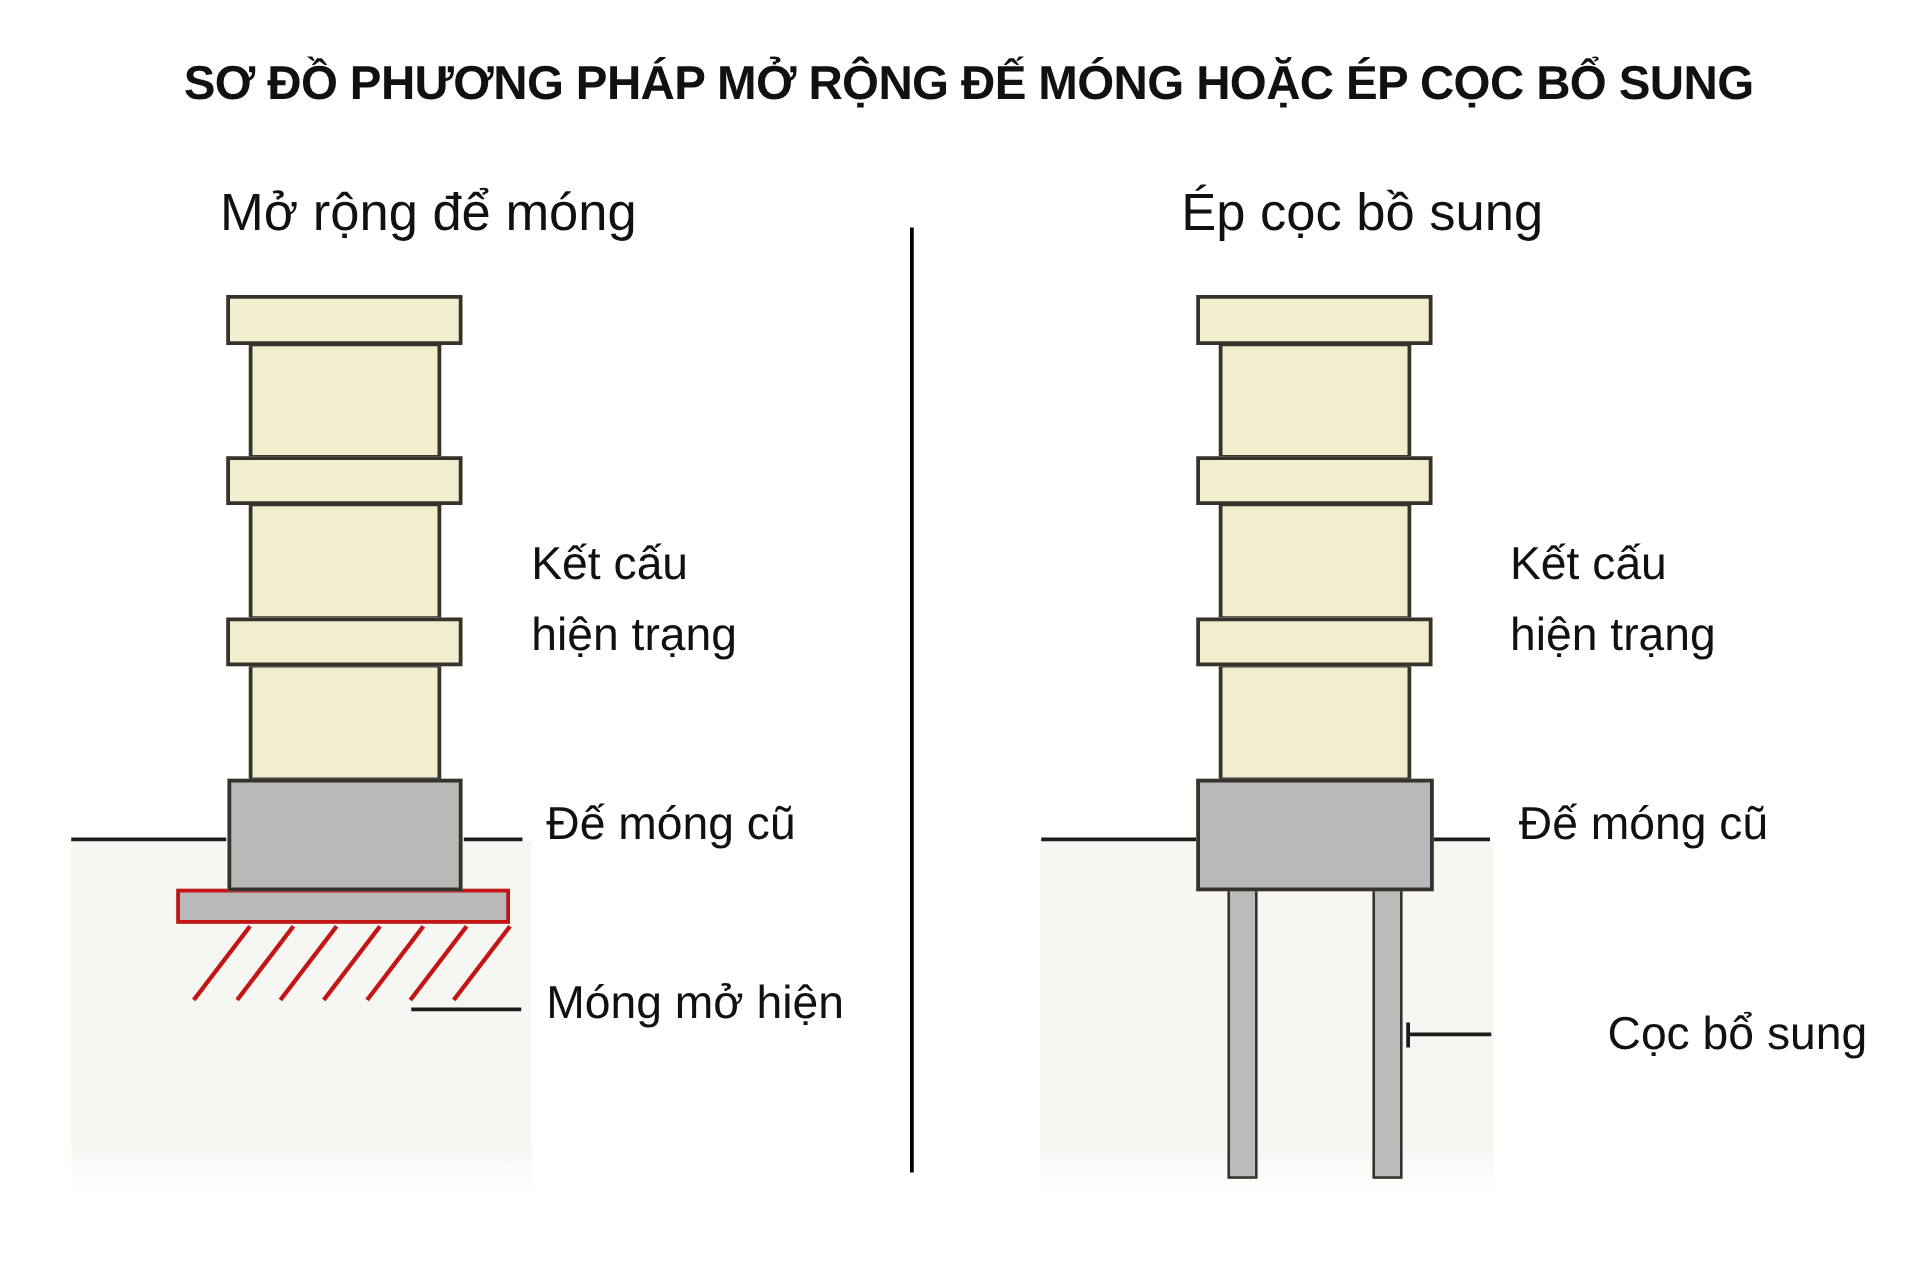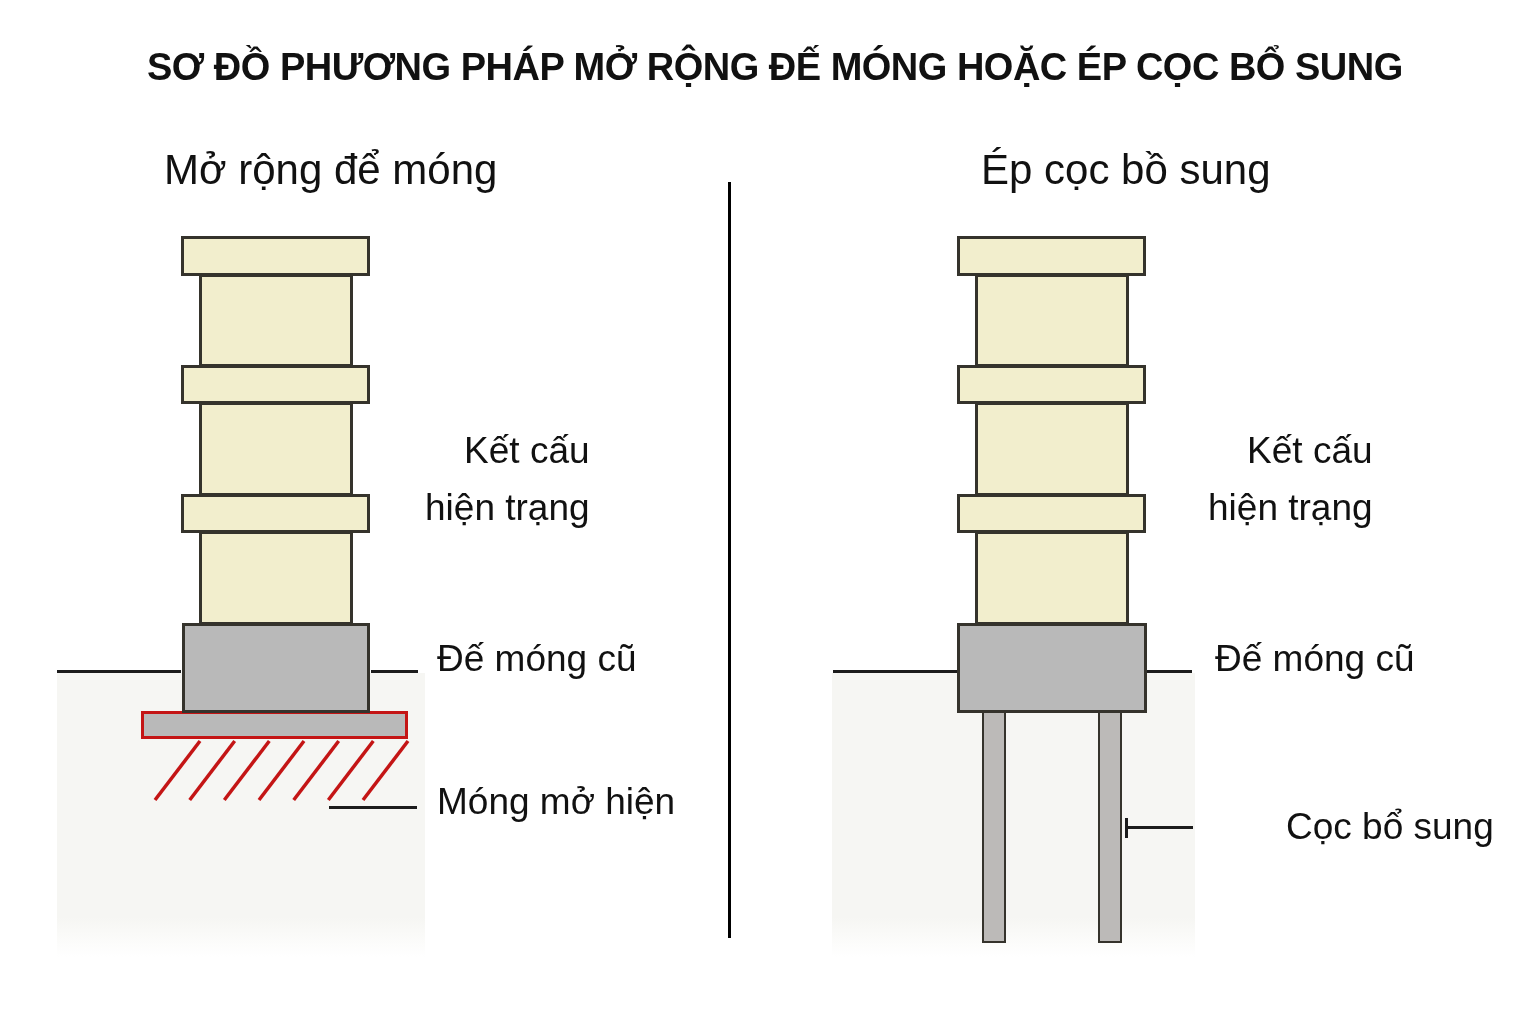--- a/index.html
+++ b/index.html
@@ -17,42 +17,42 @@
   body{font-family:"Liberation Sans", sans-serif;color:var(--text-color);}
   .canvas{position:relative;width:1536px;height:1024px;background:#ffffff;overflow:hidden;}
 
   .title{
     position:absolute;left:127px;top:46px;width:1280px;
     font-size:38px;font-weight:700;letter-spacing:-.5px;white-space:nowrap;margin-left:20px;
   }
   .section-heading{
     position:absolute;top:146px;font-size:42px;font-weight:400;white-space:nowrap;
   }
-  .heading-left{left:164px;}
-  .heading-right{left:981px;text-align:right;}
+  .heading-left{left:176px;}
+  .heading-right{left:945px;text-align:right;}
 
   .ground{
     position:absolute;top:673px;height:284px;
     background:linear-gradient(to bottom, var(--ground-fill) 0 86%, rgba(246,246,243,0) 100%);
   }
   .ground-left{left:57px;width:368px;}
   .ground-right{left:832px;width:363px;}
 
   .hline{position:absolute;height:3px;background:var(--line-color);}
   .vline{position:absolute;width:3px;background:var(--line-color);}
 
   .block{position:absolute;border:3px solid var(--structure-outline);}
   .beige{background:var(--structure-fill);}
   .gray{background:var(--footing-fill);}
   .pile{position:absolute;width:24px;height:233px;background:var(--pile-fill);border:2px solid var(--structure-outline);}
   .slab{position:absolute;left:141px;top:711px;width:267px;height:28px;background:var(--footing-fill);border:3px solid var(--highlight-red);}
   .hatch{position:absolute;left:140px;top:738px;}
 
   .label{position:absolute;font-size:37px;font-weight:400;white-space:nowrap;}
-  .label-2line{line-height:57px;text-align:right;}
+  .label-2line{line-height:57px;}
 
   .divider{position:absolute;left:728px;top:182px;width:3px;height:756px;background:#000;}
 </style>
 </head>
 <body>
 
 <div class="canvas">
 
   <div class="title">SƠ ĐỒ PHƯƠNG PHÁP MỞ RỘNG ĐẾ MÓNG HOẶC ÉP CỌC BỔ SUNG</div>
 

